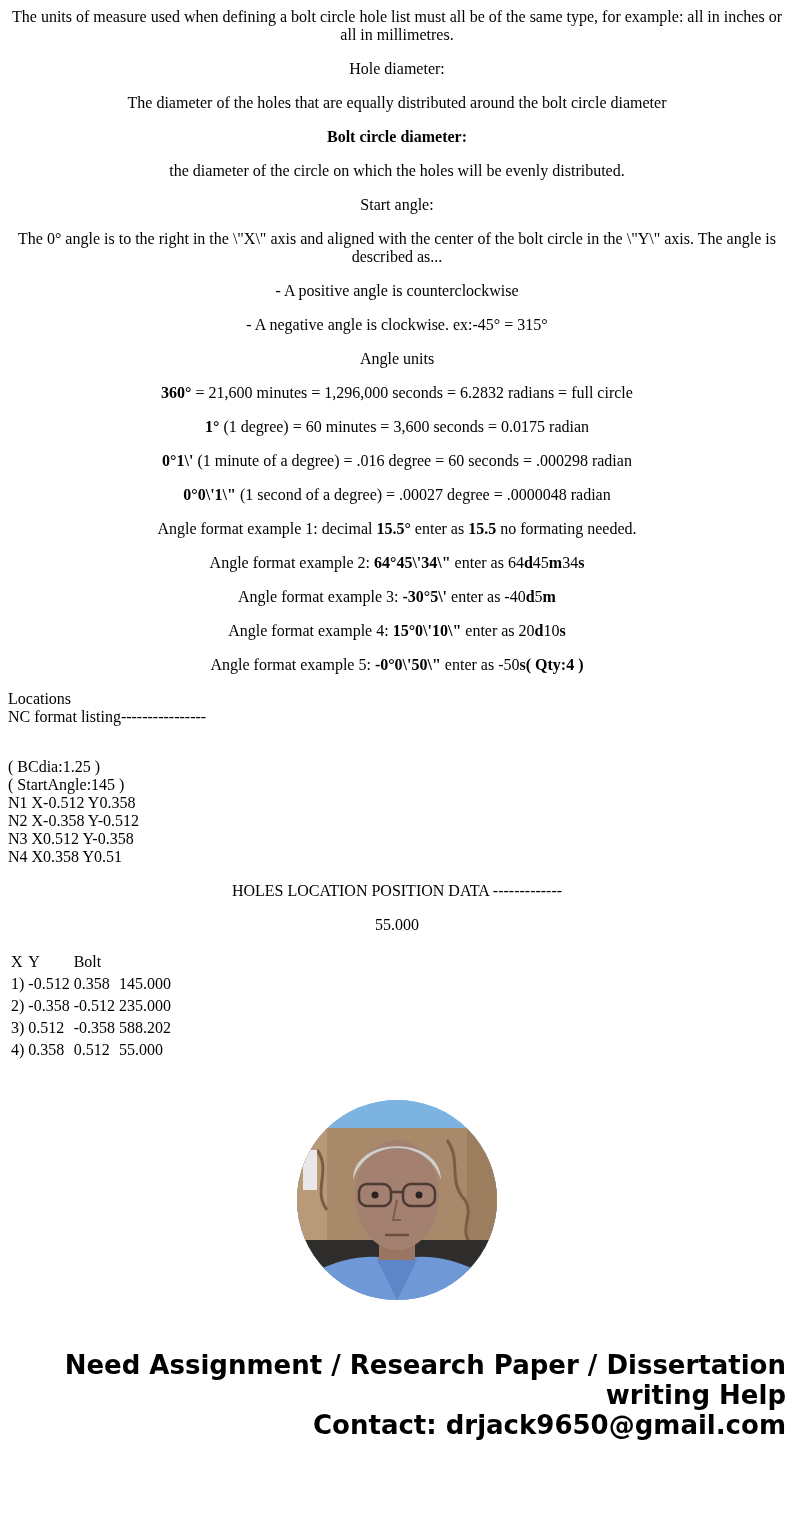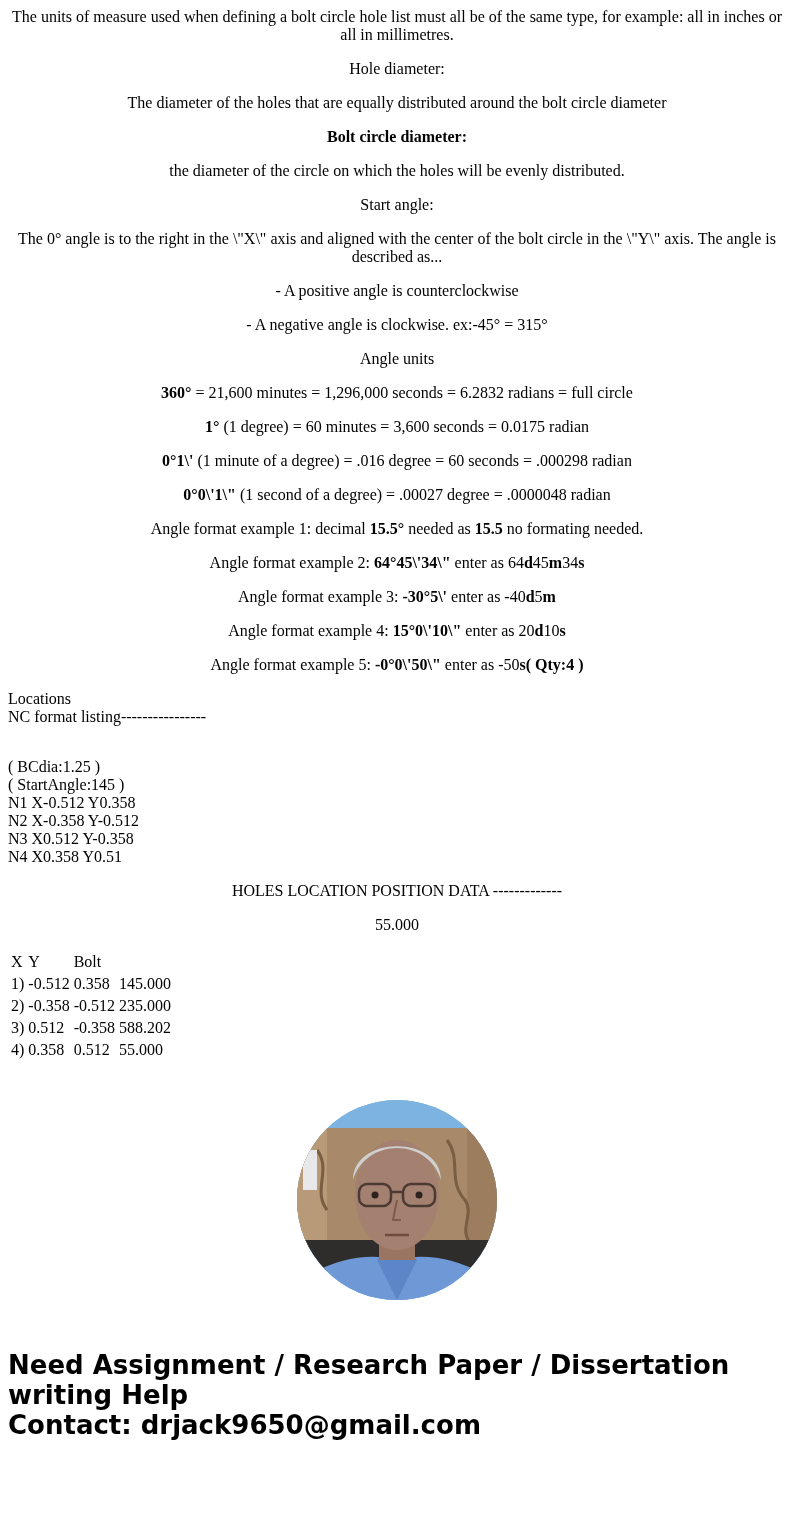--- a/index.html
+++ b/index.html
@@ -50,21 +50,21 @@
     }
     .photo {
       width: 200px;
       height: 200px;
       border-radius: 50%;
       overflow: hidden;
       position: relative;
       background: #6aa7d8;
     }
     .footer {
-      text-align: left;
+      text-align: right;
       font-family: "DejaVu Sans", sans-serif;
       font-weight: bold;
       font-size: 26px;
       line-height: 30px;
       margin-top: 50px;
     }
     .footer .fline { display: block; }
   </style>
 </head>
 <body>
@@ -81,21 +81,21 @@
   <p>- A positive angle is counterclockwise</p>
   <p>- A negative angle is clockwise. ex:-45° = 315°</p>
 
   <p>Angle units</p>
   <p><b>360°</b><span> = 21,600 minutes = 1,296,000 seconds = 6.2832 radians = full circle</span></p>
   <p><b>1°</b><span> (1 degree) = 60 minutes = 3,600 seconds = 0.0175 radian</span></p>
   <p><b>0°1\'</b><span> (1 minute of a degree) = .016 degree = 60 seconds = .000298 radian</span></p>
   <p><b>0°0\'1\"</b><span> (1 second of a degree) = .00027 degree = .0000048 radian</span></p>
 
 
-  <p><span>Angle format example 1: decimal </span><b>15.5°</b><span> needed as </span><b>15.5</b><span> no formating needed.</span></p>
+  <p><span>Angle format example 1: decimal </span><b>15.5°</b><span> enter as </span><b>15.5</b><span> no formating needed.</span></p>
 
   <p><span>Angle format example 2: </span><b>64°45\'34\"</b><span> enter as 64</span><b>d</b><span>45</span><b>m</b><span>34</span><b>s</b></p>
 
   <p><span>Angle format example 3: </span><b>-30°5\'</b><span> enter as -40</span><b>d</b><span>5</span><b>m</b></p>
 
   <p><span>Angle format example 4: </span><b>15°0\'10\"</b><span> enter as 20</span><b>d</b><span>10</span><b>s</b></p>
 
   <p><span>Angle format example 5: </span><b>-0°0\'50\"</b><span> enter as -50</span><b>s</b><b>( Qty:4 )</b></p>
 
   <div class="nc-block">

